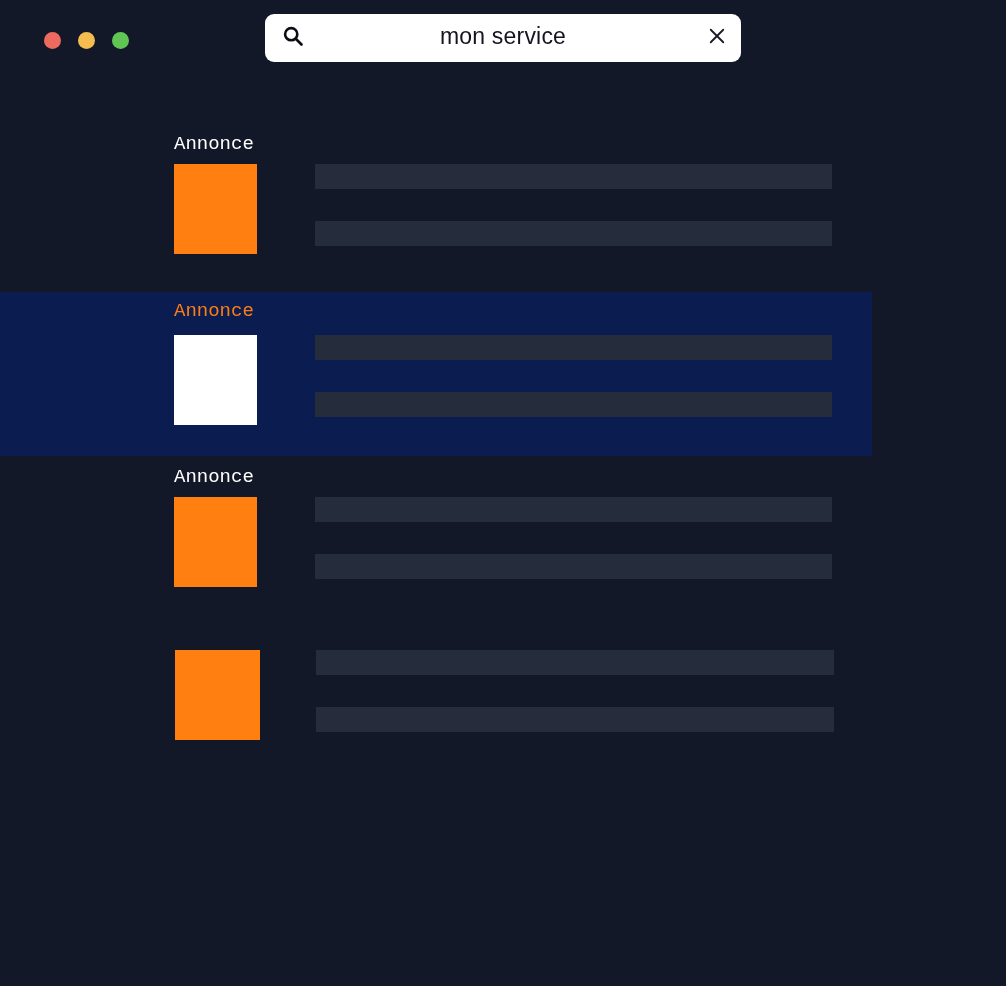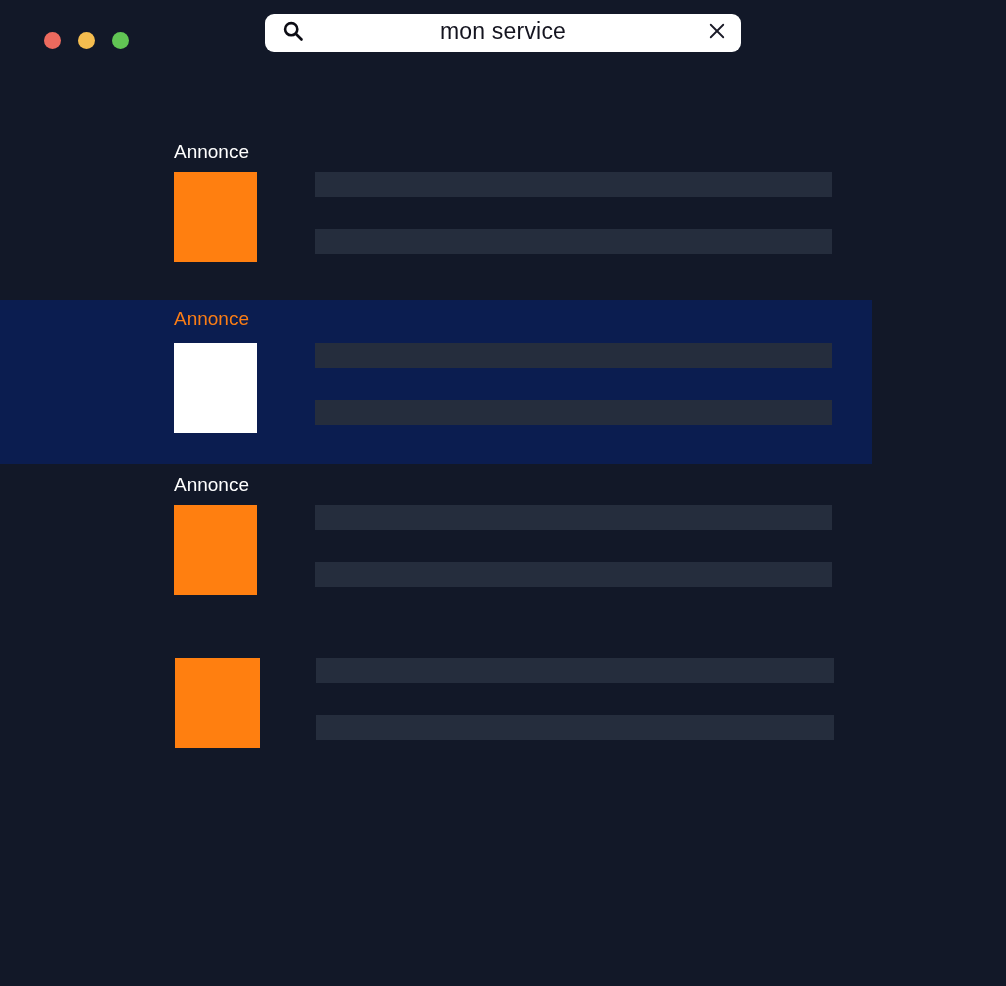--- a/index.html
+++ b/index.html
@@ -38,21 +38,21 @@
   .dot-close  { background: #ec6a5e; }
   .dot-min    { background: #f5bd4f; }
   .dot-max    { background: #61c554; }
 
   
   .searchbar {
     position: absolute;
     left: 265px;
     top: 14px;
     width: 476px;
-    height: 38px;
+    height: 48px;
     background: #ffffff;
     border-radius: 9px;
     box-sizing: border-box;
     display: flex;
     align-items: center;
     padding: 0 14px 4px 16px;
   }
   .search-icon {
     flex: 0 0 auto;
     width: 24px;
@@ -76,22 +76,23 @@
     width: 20px;
     height: 20px;
     display: block;
     color: #1b1b28;
   }
 
   
   .results {
     position: absolute;
     left: 0;
-    top: 128px;
+    top: 120px;
     width: 1006px;
+    font-family: Liberation Mono, monospace;
   }
   .result-row {
     position: relative;
     box-sizing: border-box;
   }
   .result-row.highlighted {
     background: #0b1d50;
   }
 
   .ad-label {

